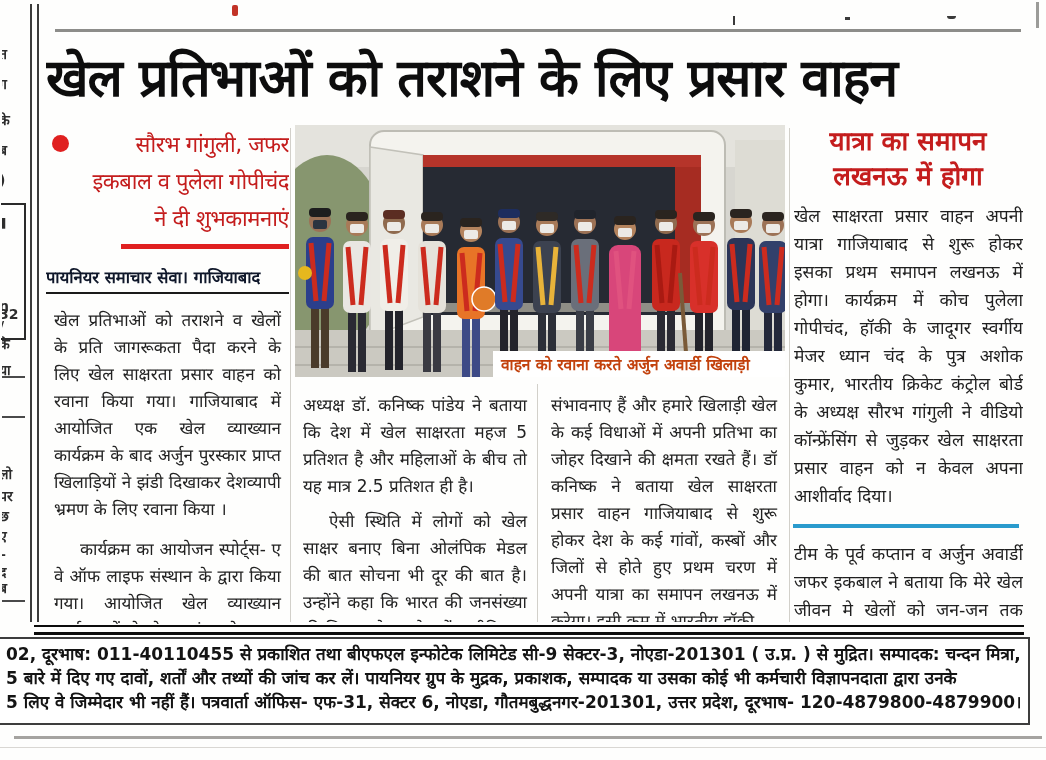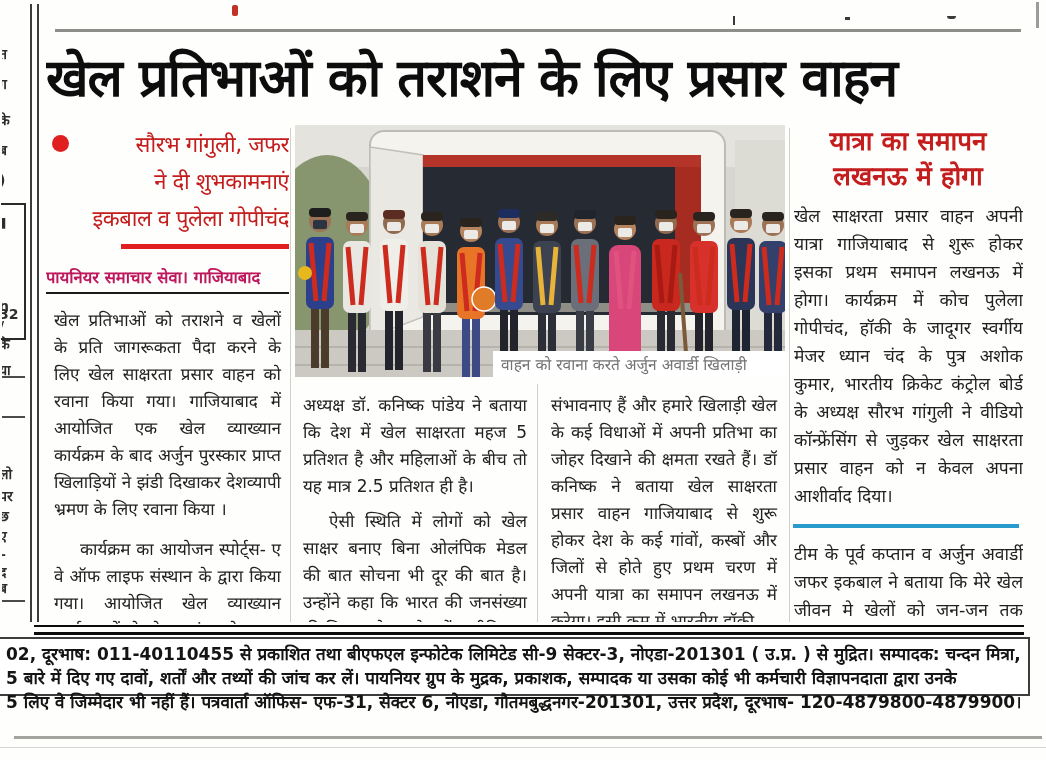--- a/index.html
+++ b/index.html
@@ -26,43 +26,43 @@
     font-weight:700;color:#0d0d0d;white-space:nowrap;overflow:hidden;letter-spacing:-1px;}
   
   .colrule{width:1px;background:#d2d0ca;top:128px;height:494px;}
   
   #col1{left:46px;top:126px;width:243px;height:498px;overflow:hidden;}
   #subhead{position:relative;text-align:right;font-size:22px;line-height:37px;font-weight:400;
     color:#c41d1d;letter-spacing:-0.5px;}
   #bullet{position:absolute;left:6px;top:9px;width:17px;height:17px;border-radius:50%;background:#e02020;}
   .subline{white-space:nowrap;overflow:hidden;}
   #redbar{margin:7px 0 0 auto;width:168px;height:5px;background:#e02020;}
-  #byline{margin-top:16px;font-size:16.5px;font-weight:700;color:#be185d;
+  #byline{margin-top:16px;font-size:16.5px;font-weight:700;color:#0f172a;
     border-bottom:2px solid #1a1a1a;padding-bottom:4px;white-space:nowrap;overflow:hidden;}
   .body-p{font-size:17px;line-height:27px;text-align:justify;color:#222;margin:8px;}
   #col1 .body-p{margin-top:13px;}
   .indent{text-indent:26px;}
   
   #photo{left:295px;top:125px;width:490px;height:252px;background:#d7d6d0;overflow:hidden;}
   #photo-caption{position:absolute;right:0;bottom:0;width:292px;height:26px;background:#ffffff;
-    display:flex;align-items:center;padding:0 4px 0 8px;font-size:15.5px;font-weight:400;color:#737373;
+    display:flex;align-items:center;padding:0 4px 0 8px;font-size:15.5px;font-weight:700;color:#c2410c;
     white-space:nowrap;overflow:hidden;box-sizing:border-box;}
   
   #col2{left:295px;top:384px;width:240px;height:238px;overflow:hidden;}
   #col3{left:543px;top:384px;width:242px;height:238px;overflow:hidden;}
   #col2 .body-p + .body-p{margin-top:2px;}
   
   #sidebar{left:793px;top:124px;width:230px;height:500px;overflow:hidden;}
   .sb-head{font-size:26px;line-height:35px;font-weight:800;color:#c41d1d;white-space:nowrap;overflow:hidden;text-align:center;}
   .sb-p{font-size:17.5px;line-height:28px;text-align:justify;color:#1f1f1f;margin:8px 0 0 1px;}
   #blue-divider{margin:14px 0 12px 0;width:226px;height:4px;background:#2a9bcd;}
   
   #footer-doublerule{left:34px;top:625px;width:990px;height:5px;
     border-top:2px solid #0c0c0c;border-bottom:3px solid #0c0c0c;}
-  #footer{left:0;top:637px;width:1030px;height:59px;border:2px solid #3d3d3d;border-left:none;
+  #footer{left:0;top:637px;width:1030px;height:88px;border:2px solid #3d3d3d;border-left:none;
     background:#fff;box-sizing:border-box;padding:3px 8px 0 6px;}
   .f-line{font-size:17px;line-height:24px;font-weight:700;color:#141414;
     white-space:nowrap;overflow:hidden;}
   #bottom-line1{left:14px;top:736px;width:1028px;height:3px;background:#a5a3a0;}
   #bottom-line2{left:0;top:747px;width:1046px;height:1px;background:#d9d7d3;}
 </style>
 </head>
 <body>
 
 <div id="page">
@@ -105,22 +105,22 @@
   <div class="abs" id="headline">खेल प्रतिभाओं को तराशने के लिए प्रसार वाहन</div>
 
   <div class="abs colrule" style="left:290px;"></div>
   <div class="abs colrule" style="left:537px;top:384px;height:238px;"></div>
   <div class="abs colrule" style="left:789px;"></div>
 
   <div class="abs" id="col1">
     <div id="subhead">
       <span id="bullet"></span>
       <div class="subline">सौरभ गांगुली, जफर</div>
+      <div class="subline">इकबाल व पुलेला गोपीचंद</div>
       <div class="subline">ने दी शुभकामनाएं</div>
-      <div class="subline">इकबाल व पुलेला गोपीचंद</div>
     </div>
     <div id="redbar"></div>
     <div id="byline">पायनियर समाचार सेवा। गाजियाबाद</div>
     <p class="body-p">खेल प्रतिभाओं को तराशने व खेलों के प्रति जागरूकता पैदा करने के लिए खेल साक्षरता प्रसार वाहन को रवाना किया गया। गाजियाबाद में आयोजित एक खेल व्याख्यान कार्यक्रम के बाद अर्जुन पुरस्कार प्राप्त खिलाड़ियों ने झंडी दिखाकर देशव्यापी भ्रमण के लिए रवाना किया ।</p>
     <p class="body-p indent">कार्यक्रम का आयोजन स्पोर्ट्स- ए वे ऑफ लाइफ संस्थान के द्वारा किया गया। आयोजित खेल व्याख्यान कार्यक्रम में बोलते हुए संस्था के</p>
   </div>
 
   <div class="abs" id="photo">
     <svg width="490" height="252" viewBox="0 0 490 252">
       <rect x="0" y="0" width="490" height="252" fill="#d7d6d0"></rect>

